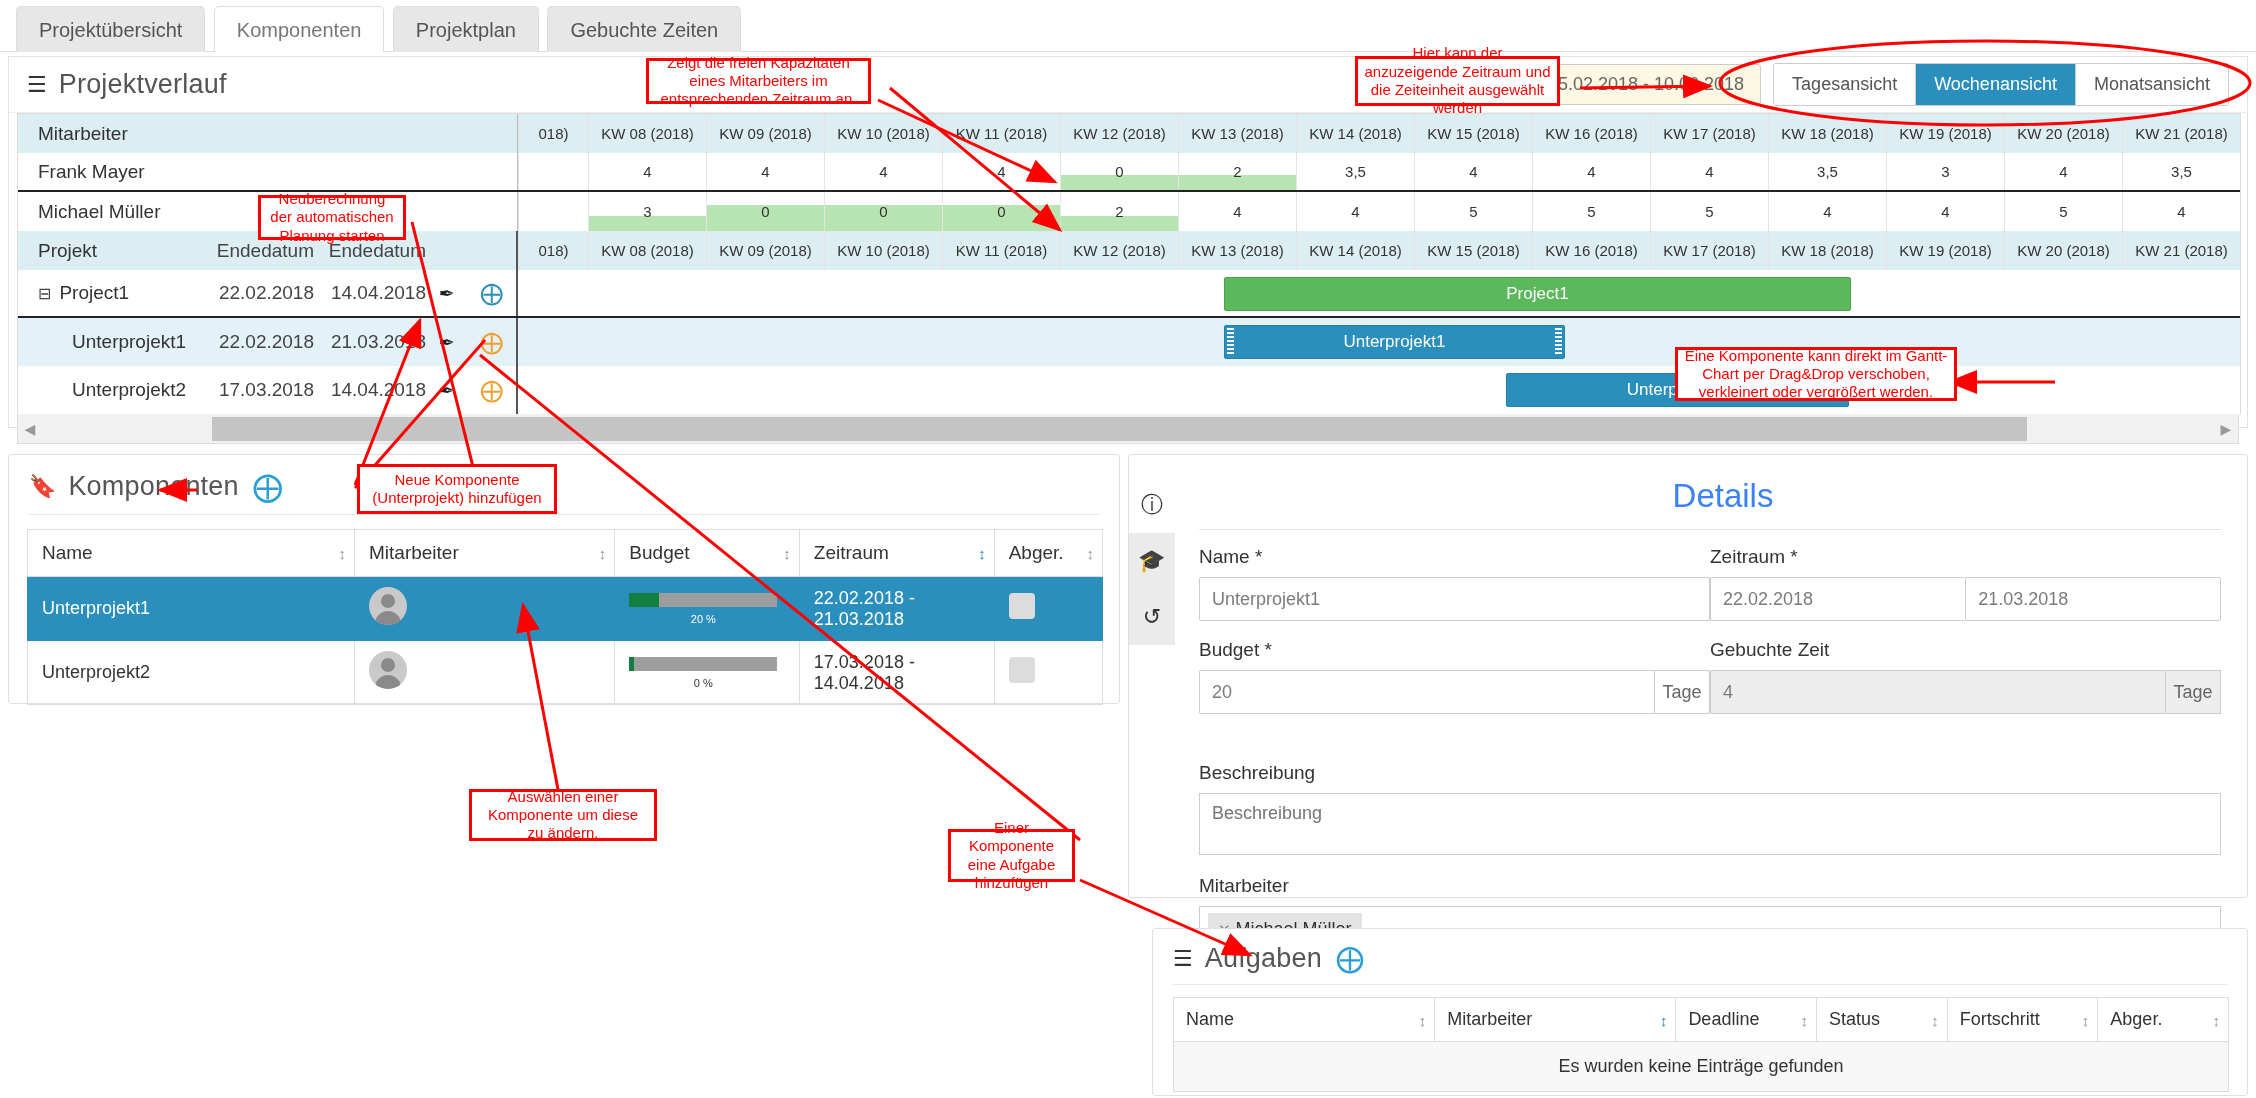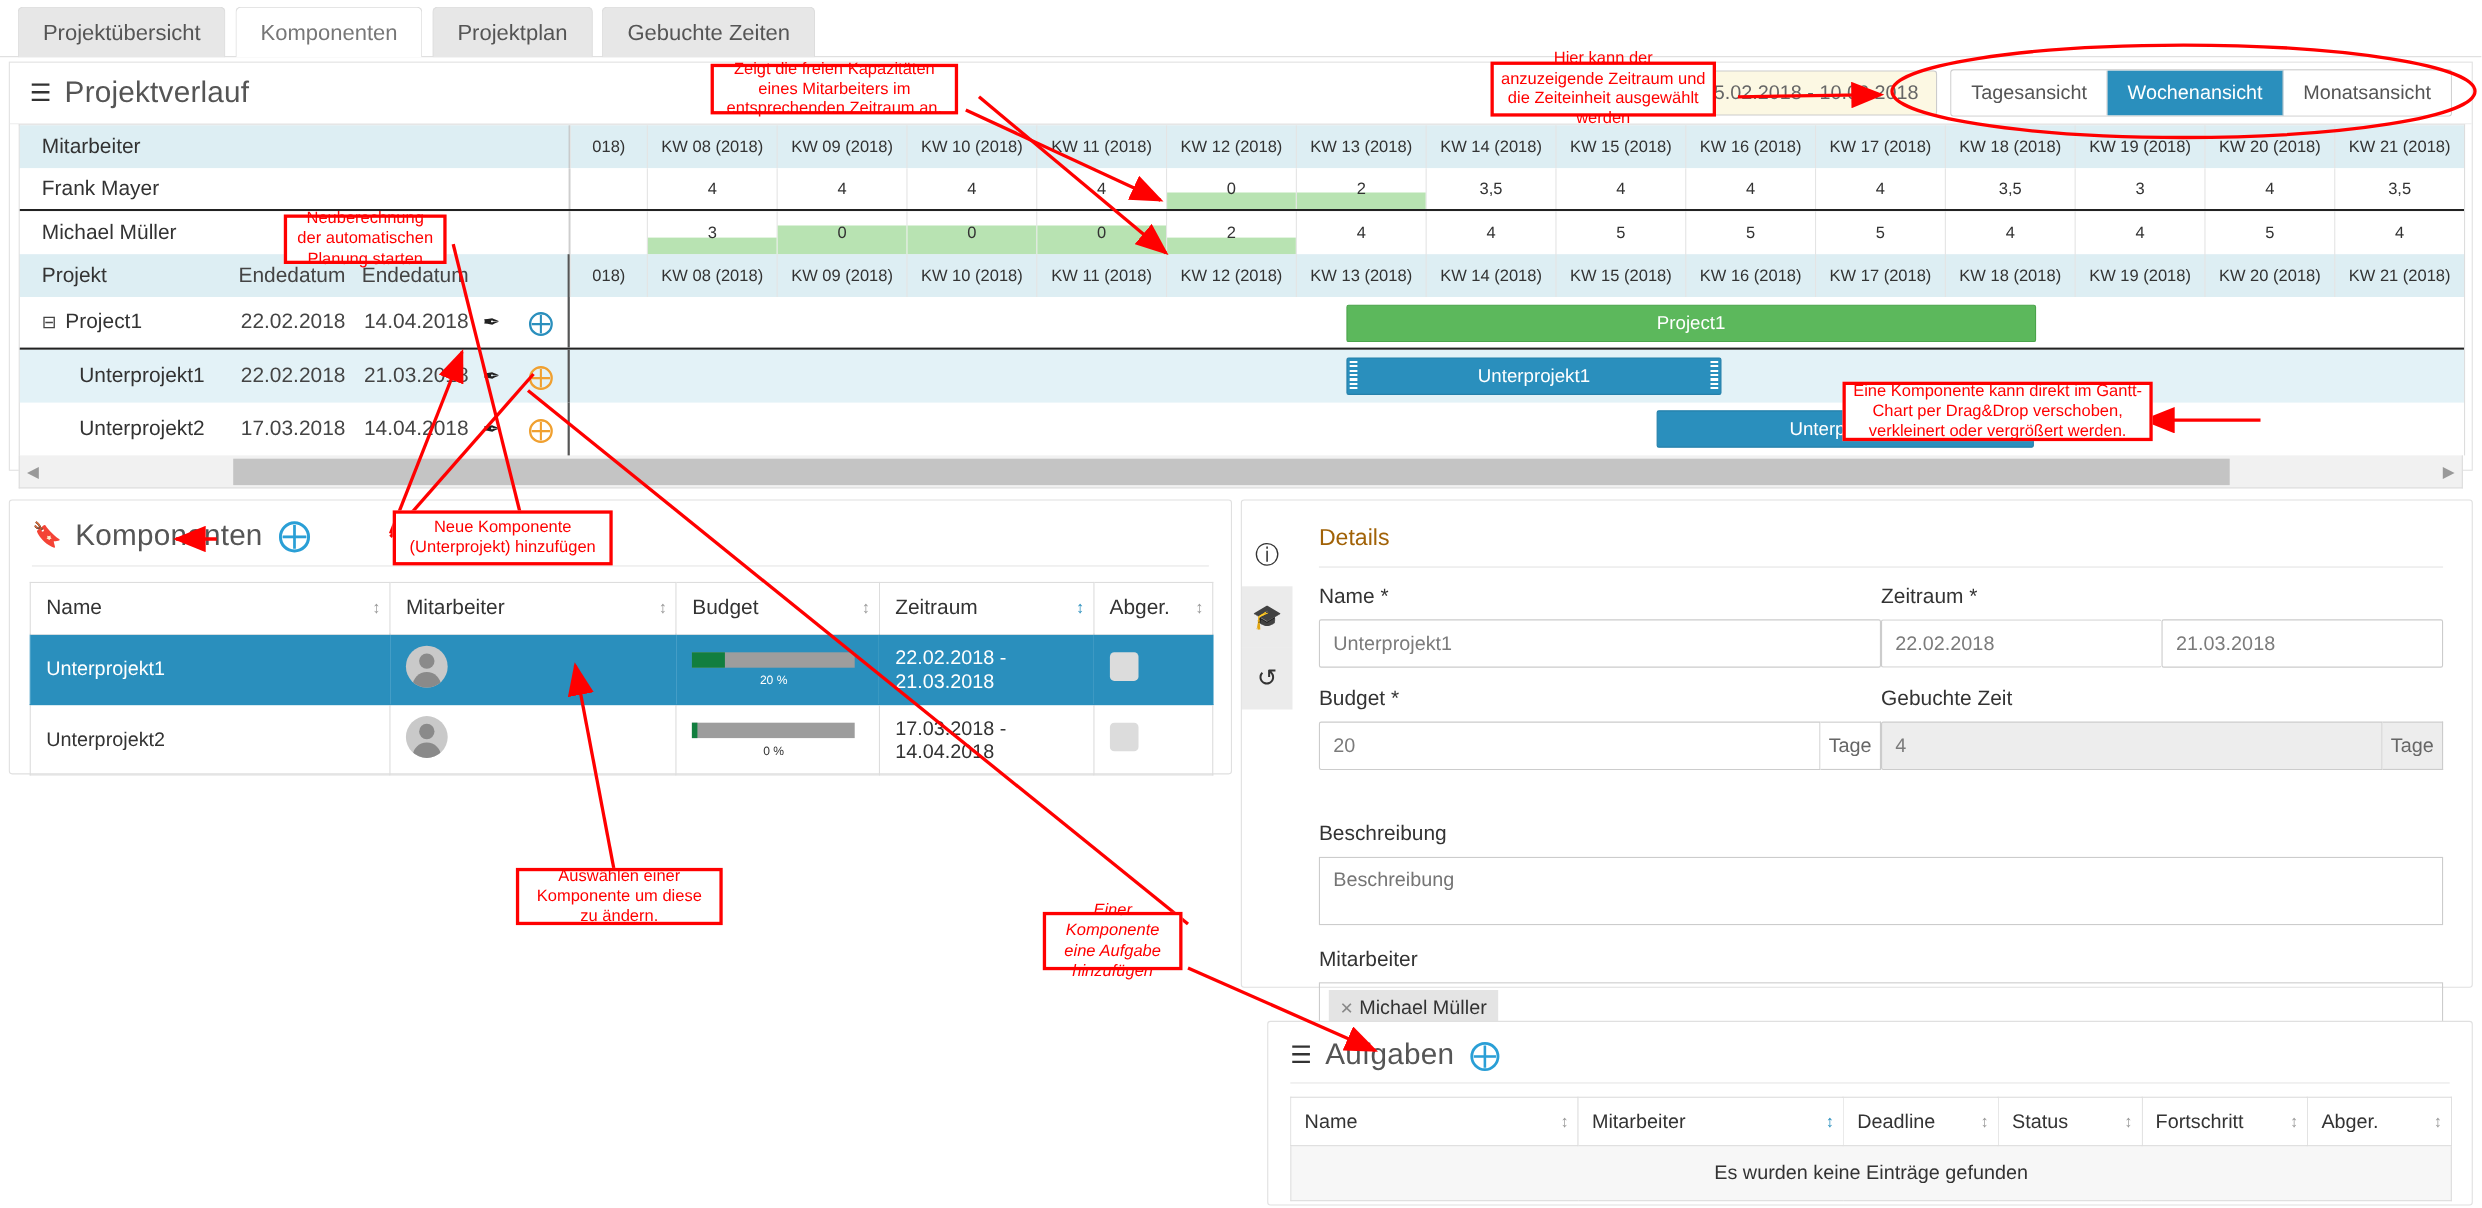--- a/index.html
+++ b/index.html
@@ -154,21 +154,21 @@
   .progtext { text-align: center; font-size: 11px; margin-top: 6px; }
   .chkbox { width: 26px; height: 26px; background: #dcdcdc; border-radius: 4px;
     display: inline-block; }
 
   
   #details-panel { position: absolute; left: 1128px; top: 454px; width: 1120px; height: 444px; }
   .side-tabs { position: absolute; left: 0; top: 22px; width: 46px; }
   .side-tab { width: 46px; height: 56px; display: flex; align-items: center;
     justify-content: center; font-size: 22px; color: #333; }
   .side-tab.gray { background: #ebebeb; }
-  .dt-head { padding: 22px 0 0 70px; font-size: 21px; color: #a16207; }
+  .dt-head { padding: 22px 0 0 70px; font-size: 33px; color: #3b82f6; text-align: center; }
   .dt-hr { margin: 14px 26px 0 70px; border-top: 1px solid #e4e4e4; }
   .dt-body { padding: 16px 26px 0 70px; }
   .frow { display: flex; margin-bottom: 18px; }
   .fld { flex: 1; }
   .flabel { font-size: 19px; color: #333; margin-bottom: 9px; display: block; }
   .finput {
     width: 100%; height: 44px; border: 1px solid #ccc; background: #fff;
     font-size: 18px; color: #7b7b7b; padding: 0 12px; border-radius: 2px;
     font-family: "Liberation Sans", sans-serif;
   }
@@ -629,13 +629,13 @@
   <path d="M1080,840 L480,355" stroke="#ff0000" stroke-width="3" fill="none"></path>
   <path d="M1080,880 L1250,955" stroke="#ff0000" stroke-width="3" fill="none" marker-end="url(#ah)"></path>
 </svg>
 
 <div class="anno" style="left:646px; top:58px; width:225px; height:46px;">Zeigt die freien Kapazitäten eines Mitarbeiters im entsprechenden Zeitraum an.</div>
 <div class="anno" style="left:1355px; top:56px; width:205px; height:50px;">Hier kann der anzuzeigende Zeitraum und die Zeiteinheit ausgewählt werden</div>
 <div class="anno" style="left:258px; top:195px; width:148px; height:45px;">Neuberechnung der automatischen Planung starten</div>
 <div class="anno" style="left:1675px; top:347px; width:282px; height:54px;">Eine Komponente kann direkt im Gantt-Chart per Drag&amp;Drop verschoben, verkleinert oder vergrößert werden.</div>
 <div class="anno" style="left:357px; top:464px; width:200px; height:50px;">Neue Komponente (Unterprojekt) hinzufügen</div>
 <div class="anno" style="left:469px; top:789px; width:188px; height:52px;">Auswählen einer Komponente um diese zu ändern.</div>
-<div class="anno" style="left:948px; top:829px; width:127px; height:53px;font-style:italic;">Einer Komponente eine Aufgabe hinzufügen</div>
+<div class="anno" style="left:948px; top:829px; width:127px; height:53px;">Einer Komponente eine Aufgabe hinzufügen</div>
 
 </body></html>

